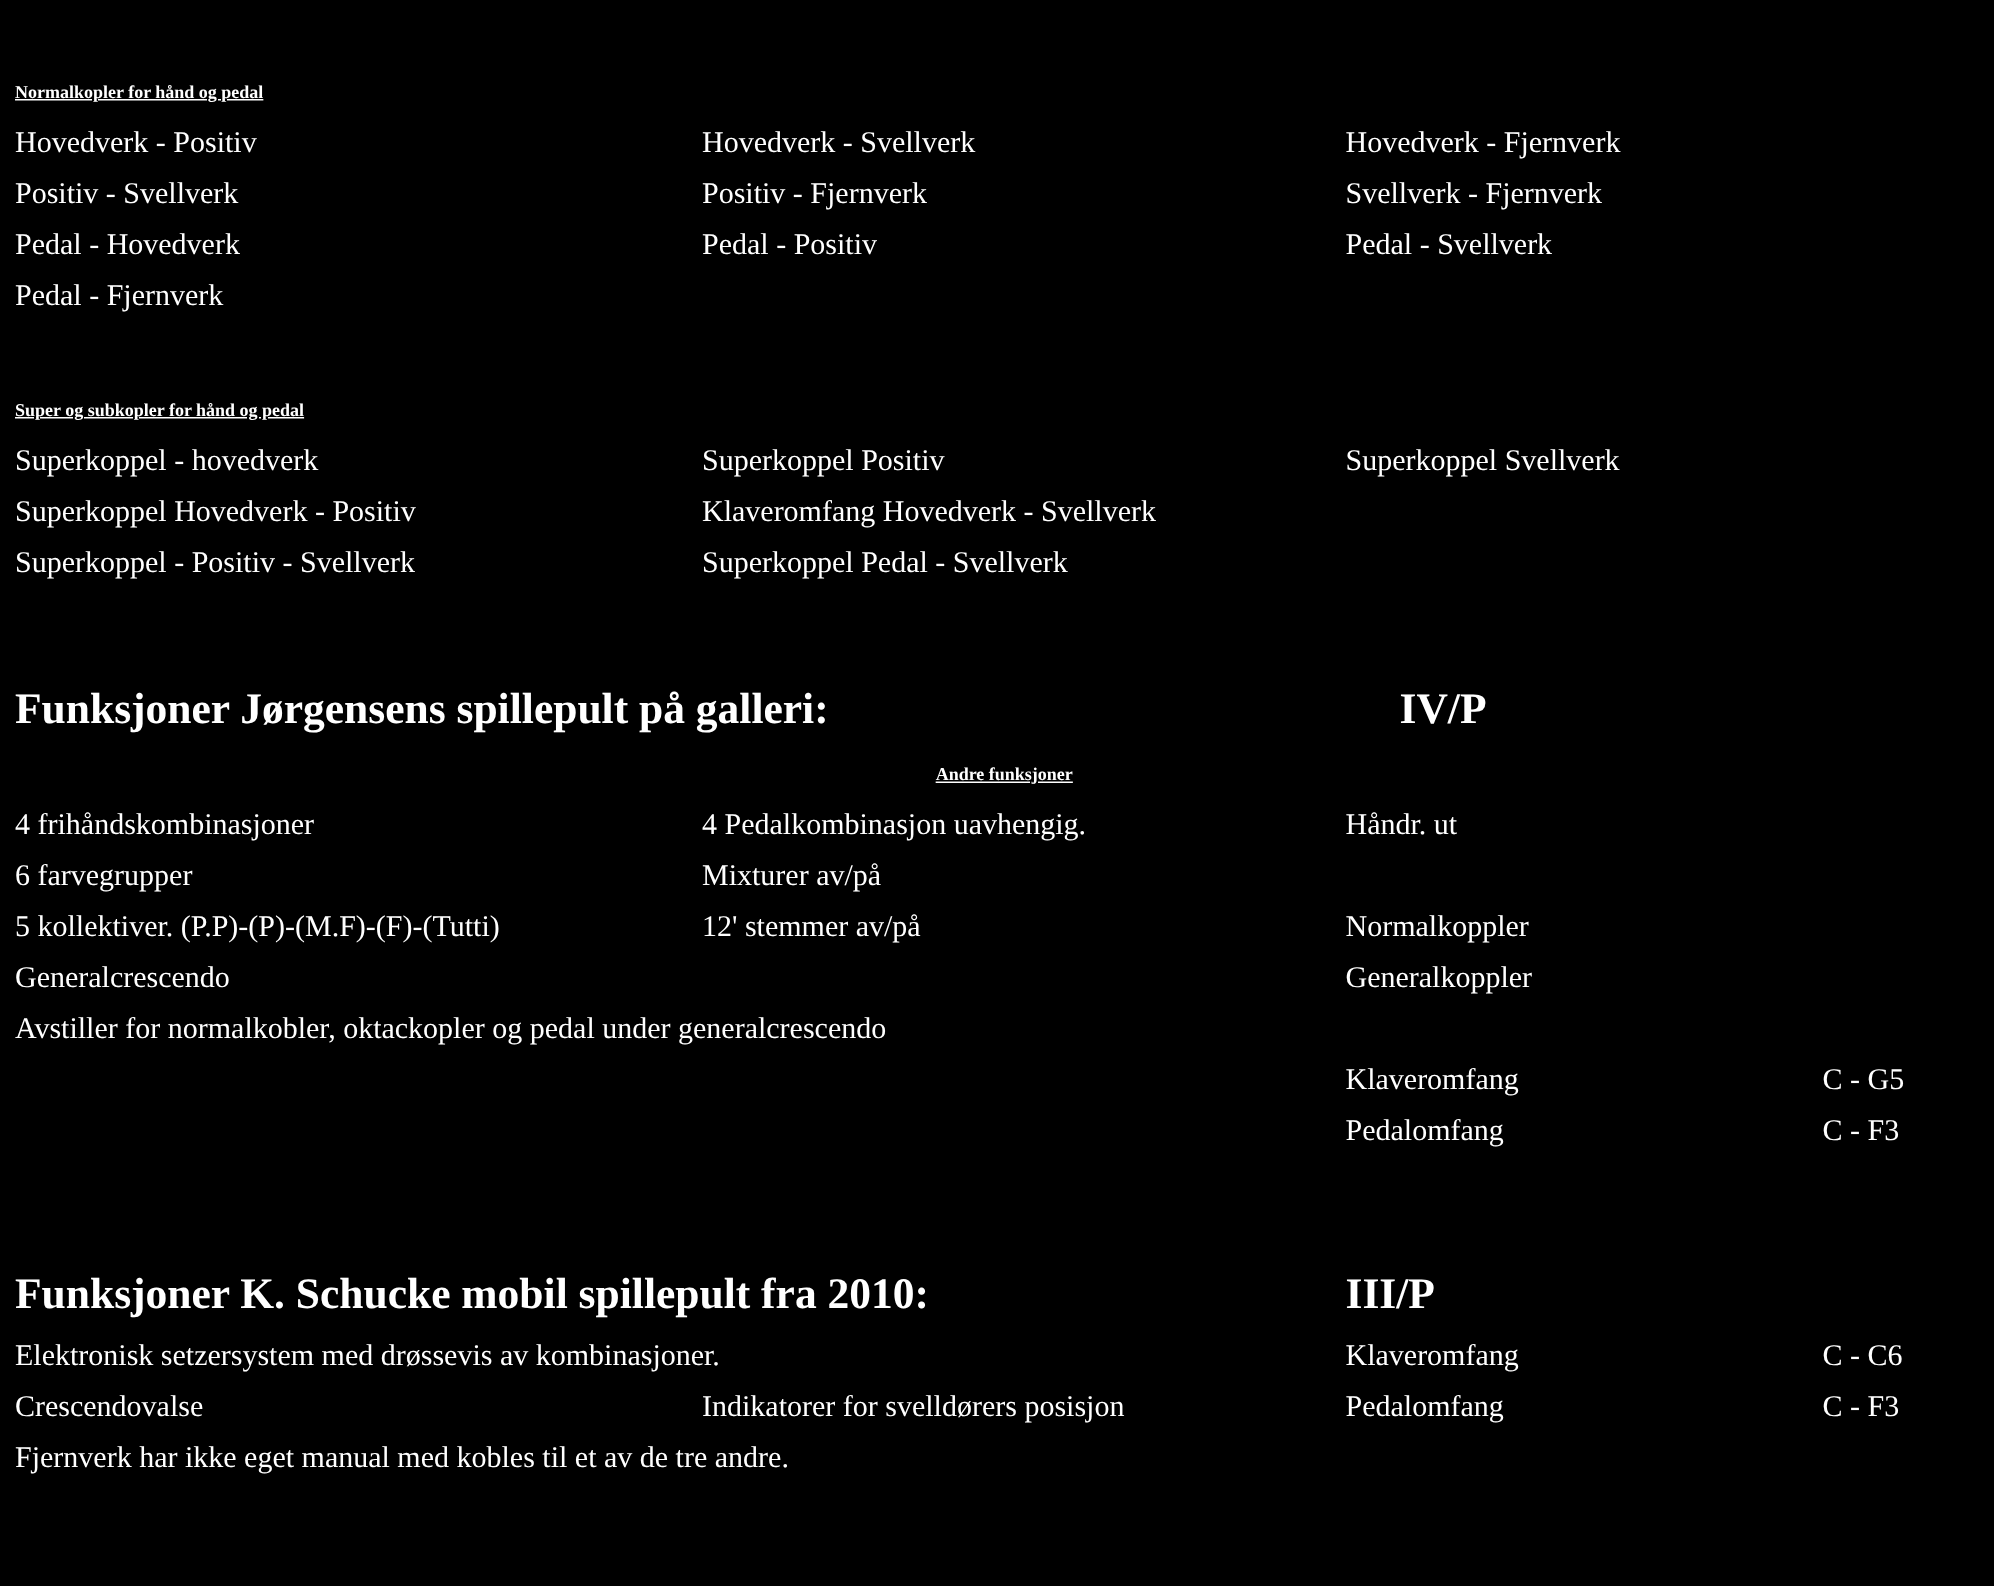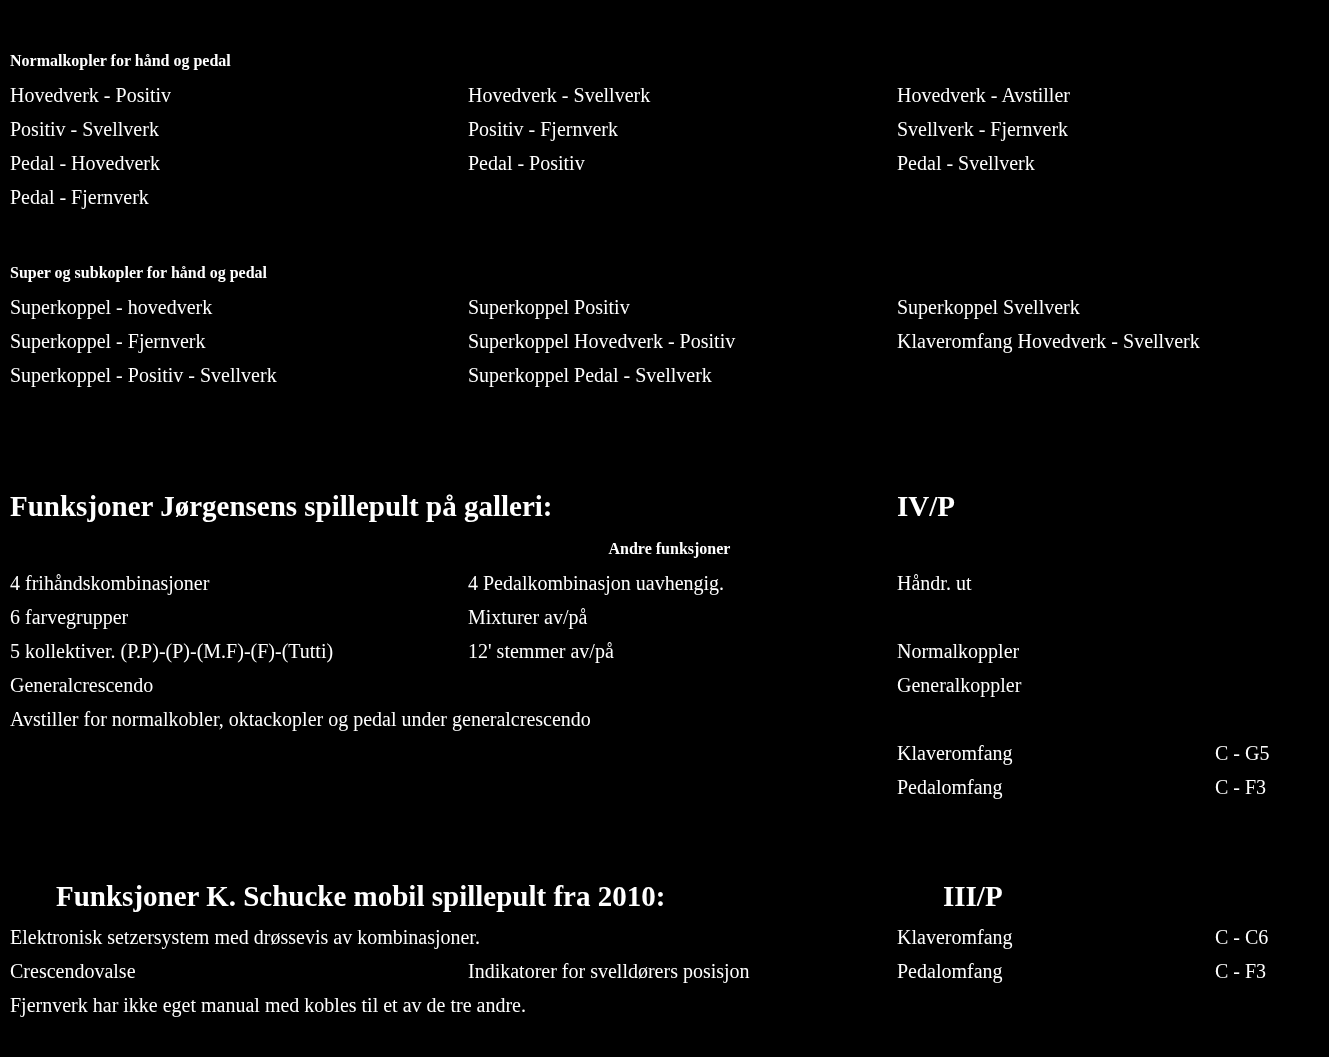--- a/index.html
+++ b/index.html
@@ -24,53 +24,54 @@
     display: grid;
     grid-template-columns: 458px 429px auto;
     font-family: Liberation Serif, serif;
   }
   .row.wide {
     grid-template-columns: 887px auto;
   }
   .cell { white-space: nowrap; }
   .sub-h {
     font-weight: bold;
+    text-decoration: underline;
     margin: 0;
-    font-size: 16px;
+    font-size: 12px;
     line-height: 34px;
     display: block;
   }
   .gap-before-super { margin-top: 42px; }
   .big-h {
     font-weight: bold;
     font-size: 29px;
     line-height: 44px;
     white-space: nowrap;
   }
-  .heading-row-jorgensen { margin-top: 92px; }
+  .heading-row-jorgensen { margin-top: 59px; gap: 36px; }
   .subheading-jorgensen { margin-top: 4px; text-align: center; }
-  .heading-row-schucke { margin-top: 70px; margin-left: 46px; }
+  .heading-row-schucke { margin-top: 70px; }
   .rows-schucke { margin-top: 2px; }
   .kv {
     display: grid;
     grid-template-columns: 318px auto;
     white-space: nowrap;
   }
 </style>
 </head>
 <body>
 
 <div class="page">
 
   <section>
     <span class="sub-h">Normalkopler for hånd og pedal</span>
     <div class="row">
       <div class="cell">Hovedverk - Positiv</div>
       <div class="cell">Hovedverk - Svellverk</div>
-      <div class="cell">Hovedverk - Avstiller</div>
+      <div class="cell">Hovedverk - Fjernverk</div>
     </div>
     <div class="row">
       <div class="cell">Positiv - Svellverk</div>
       <div class="cell">Positiv - Fjernverk</div>
       <div class="cell">Svellverk - Fjernverk</div>
     </div>
     <div class="row">
       <div class="cell">Pedal - Hovedverk</div>
       <div class="cell">Pedal - Positiv</div>
       <div class="cell">Pedal - Svellverk</div>
@@ -83,21 +84,20 @@
   </section>
 
   <section>
     <span class="sub-h gap-before-super">Super og subkopler for hånd og pedal</span>
     <div class="row">
       <div class="cell">Superkoppel - hovedverk</div>
       <div class="cell">Superkoppel Positiv</div>
       <div class="cell">Superkoppel Svellverk</div>
     </div>
     <div class="row">
-      <div class="cell">Superkoppel - Fjernverk</div>
       <div class="cell">Superkoppel Hovedverk - Positiv</div>
       <div class="cell">Klaveromfang Hovedverk - Svellverk</div>
     </div>
     <div class="row">
       <div class="cell">Superkoppel - Positiv - Svellverk</div>
       <div class="cell">Superkoppel Pedal - Svellverk</div>
       <div class="cell"></div>
     </div>
   </section>
 

